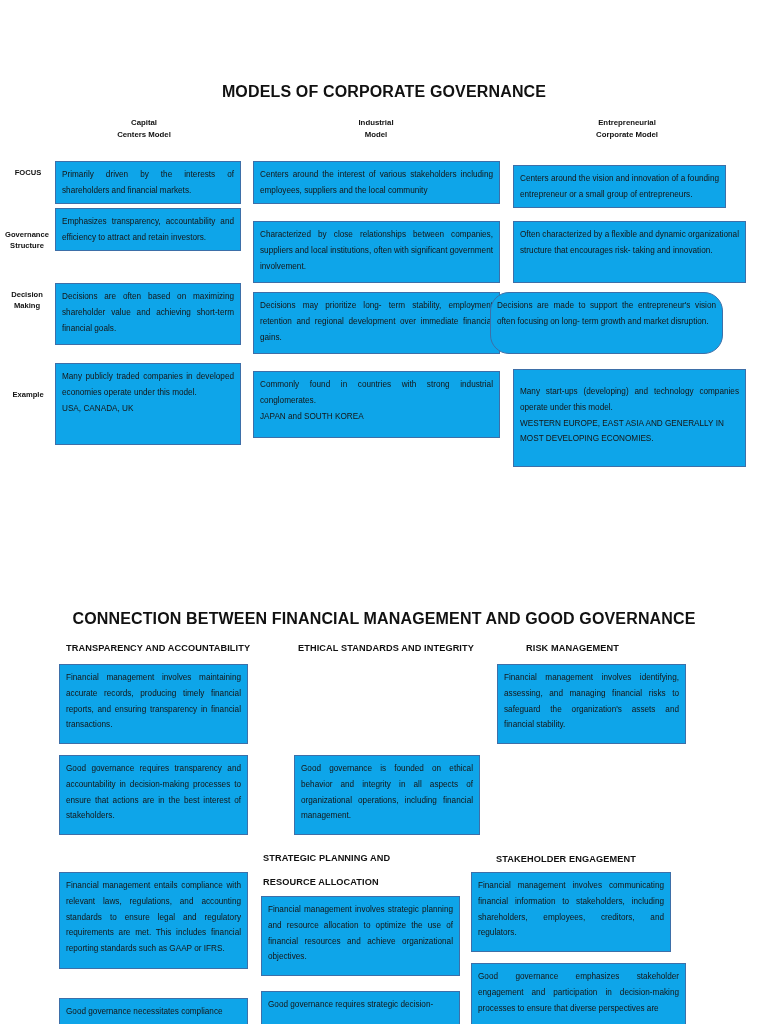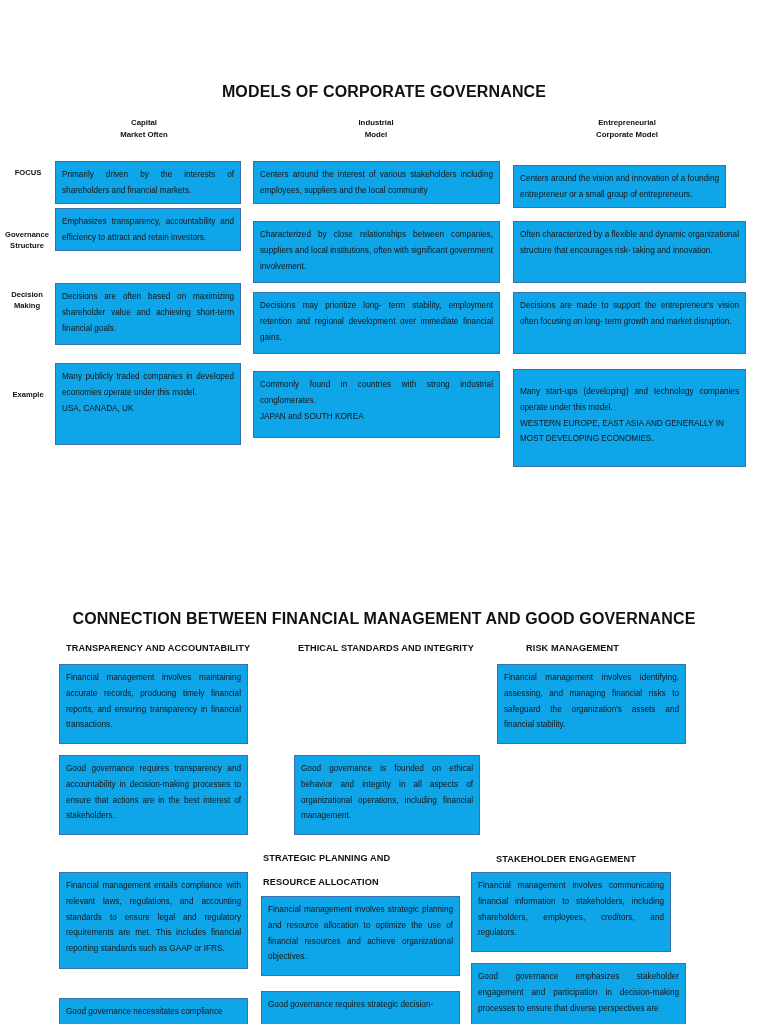--- a/index.html
+++ b/index.html
@@ -84,21 +84,21 @@
 </style>
 </head>
 <body>
 
 <div class="page">
 
   <div class="section-title" style="left:0; top:83px; width:768px; text-align:center;">MODELS OF CORPORATE GOVERNANCE</div>
 
   <div class="col-head" style="left:74px; top:117px; width:140px;">
     <div>Capital</div>
-    <div>Market Often</div>
+    <div>Centers Model</div>
   </div>
   <div class="col-head" style="left:306px; top:117px; width:140px;">
     <div>Industrial</div>
     <div>Model</div>
   </div>
   <div class="col-head" style="left:557px; top:117px; width:140px;">
     <div>Entrepreneurial</div>
     <div>Corporate Model</div>
   </div>
 
@@ -136,21 +136,21 @@
   <div class="box" style="left:513px; top:221px; width:233px; height:62px;">
     <p>Often characterized by a flexible and dynamic organizational structure that encourages risk- taking and innovation.</p>
   </div>
 
   <div class="box" style="left:55px; top:283px; width:186px; height:62px;">
     <p>Decisions are often based on maximizing shareholder value and achieving short-term financial goals.</p>
   </div>
   <div class="box" style="left:253px; top:292px; width:247px; height:62px;">
     <p>Decisions may prioritize  long- term stability, employment retention and regional development over immediate financial gains.</p>
   </div>
-  <div class="box" style="left:513px; top:292px; width:233px; height:62px;">
+  <div class="box" style="left:490px; top:292px; width:233px; height:62px;border-radius:19px;">
     <p>Decisions are made to support the entrepreneur's vision often focusing on long- term growth and market disruption.</p>
   </div>
 
   <div class="box" style="left:55px; top:363px; width:186px; height:82px;">
     <p>Many publicly traded companies in developed economies operate under this model.</p>
     <p class="nj">USA, CANADA, UK</p>
   </div>
   <div class="box" style="left:253px; top:371px; width:247px; height:67px;">
     <p>Commonly found in countries with strong industrial conglomerates.</p>
     <p class="nj">JAPAN and SOUTH KOREA</p>

